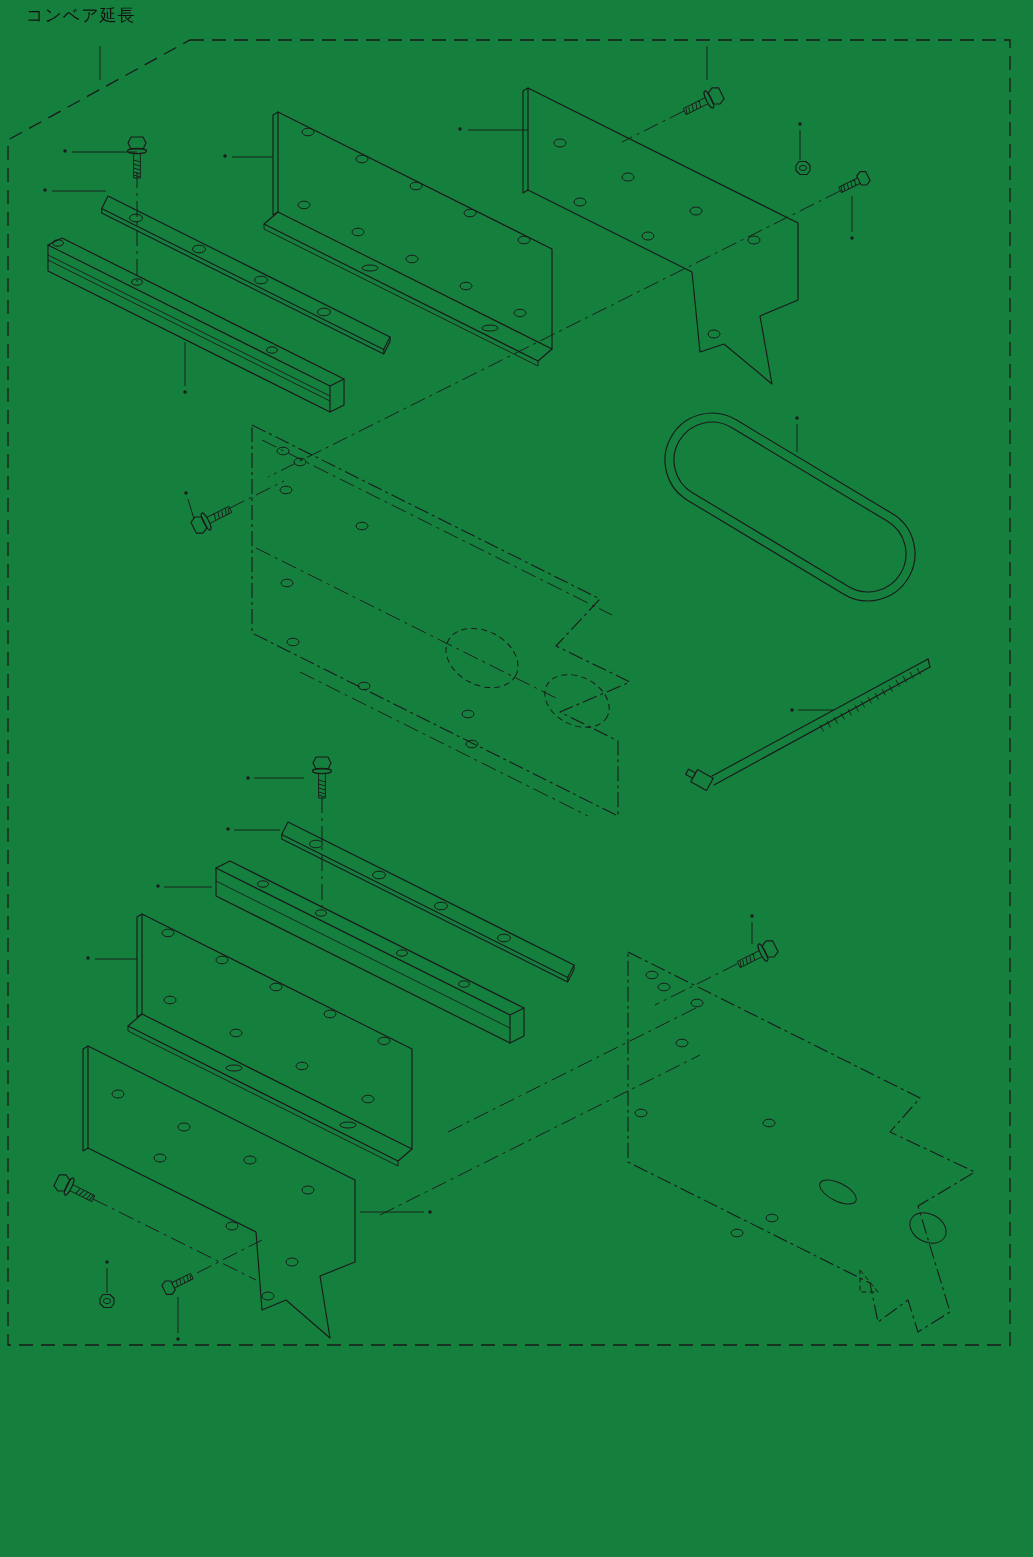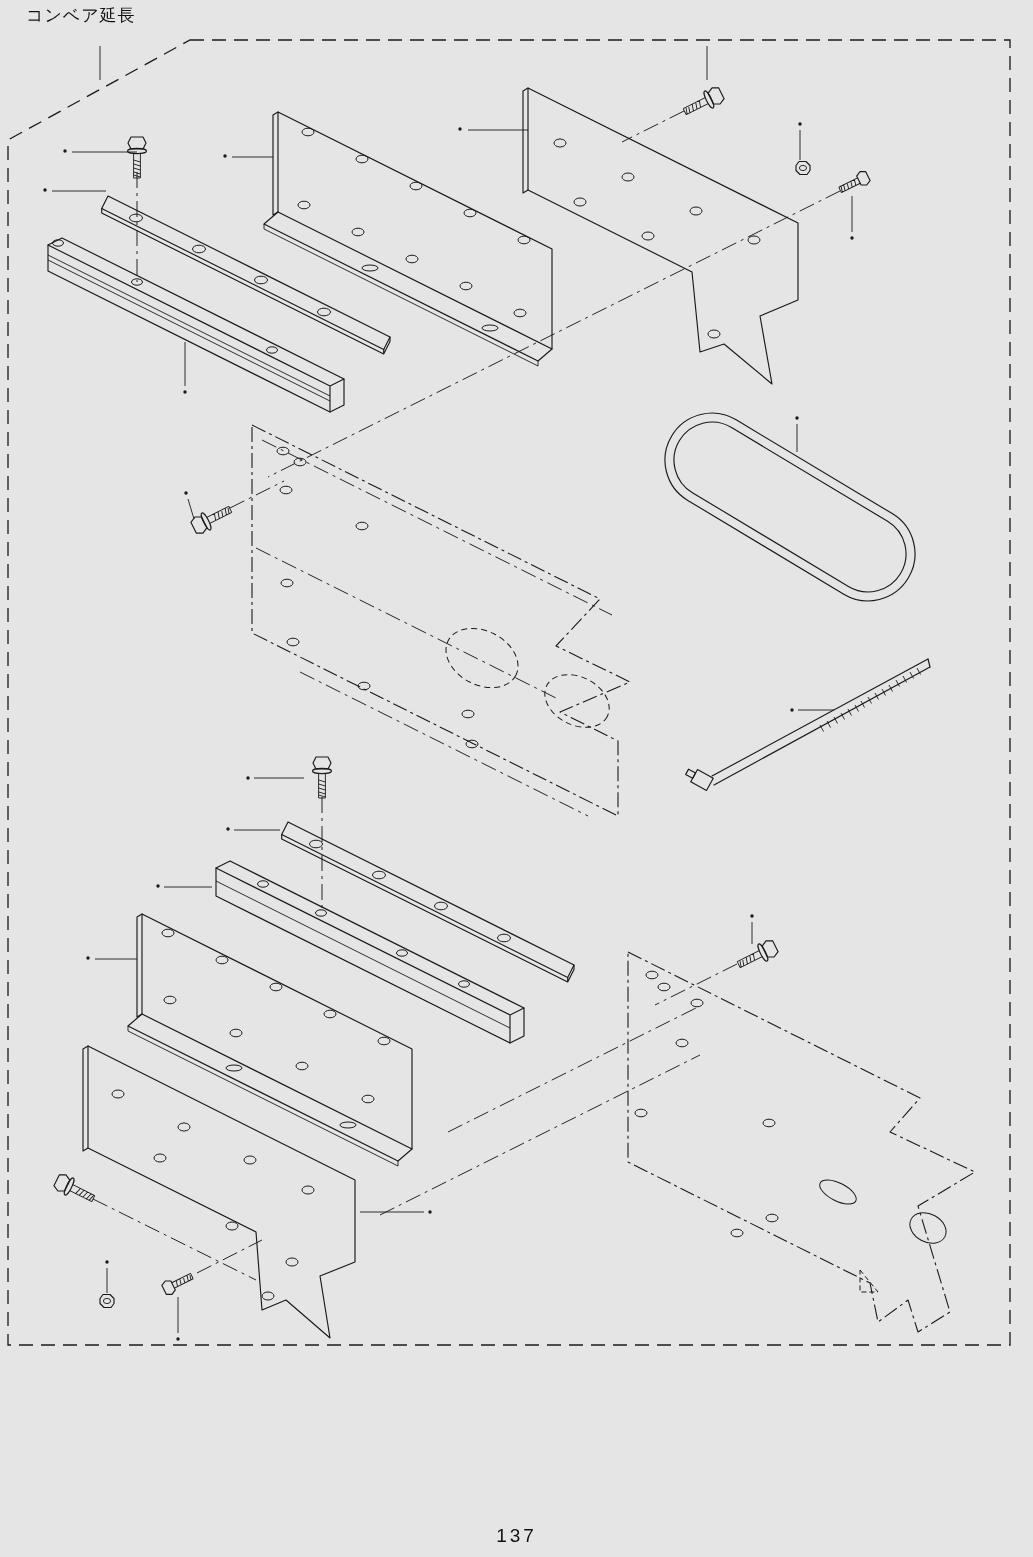--- a/index.html
+++ b/index.html
@@ -1,19 +1,19 @@
 <!DOCTYPE html>
 <html><head>
 <meta charset="utf-8">
 <style>
   html,body{margin:0;padding:0;background:#ffffff;}
   .page{
     position:relative;
     width:1033px;height:1557px;
-    background:#e5e5e5;
+    background:#15803d;
     font-family:"Liberation Sans", sans-serif;
     color:#1a1a1a;
     overflow:hidden;
   }
   .title{
     position:absolute;top:4px;left:26px;
     font-size:17px;letter-spacing:1px;color:#111;
   }
   .pagenum{
     position:absolute;bottom:10px;left:0;width:100%;
@@ -272,15 +272,14 @@
       <use href="#bolt" transform="translate(70,1187) rotate(26.6)"></use>
       <use href="#bolt" transform="translate(762,953) rotate(153.4)"></use>
       <use href="#screw" transform="translate(858,181) rotate(153.4)"></use>
       <use href="#screw" transform="translate(174,1285) rotate(-26.6)"></use>
       <use href="#nut" transform="translate(803,168)"></use>
       <use href="#nut" transform="translate(107,1301)"></use>
     </g>
 
   </svg>
 
-  <div class="pagenum">137</div>
 
 </div>
 
 </body></html>

